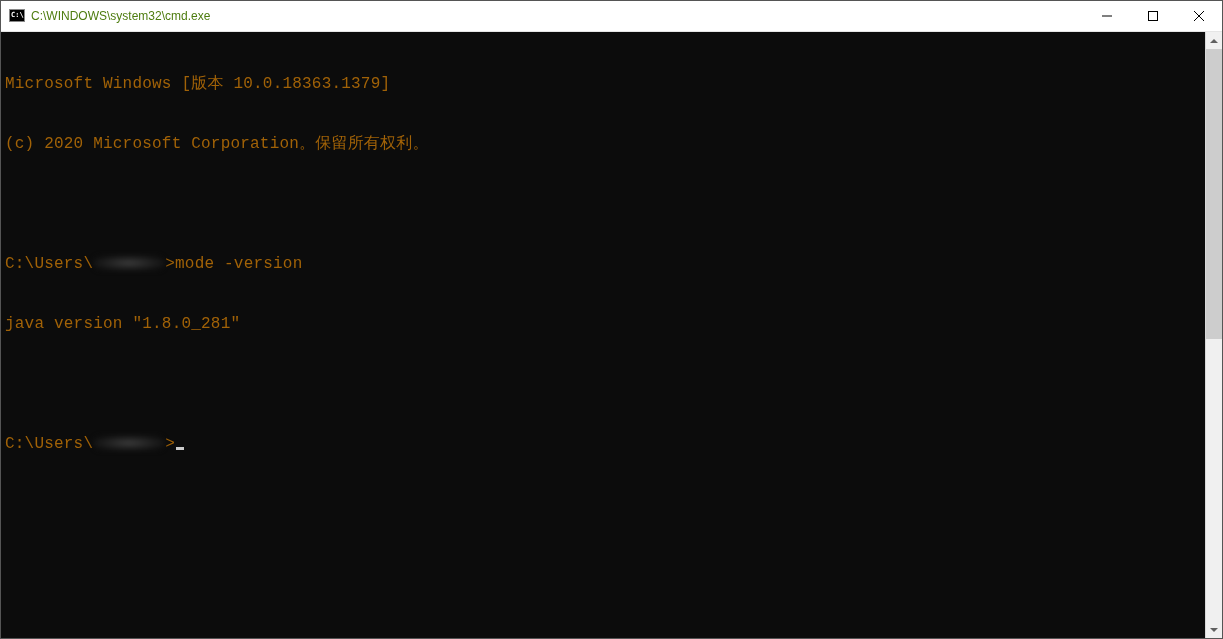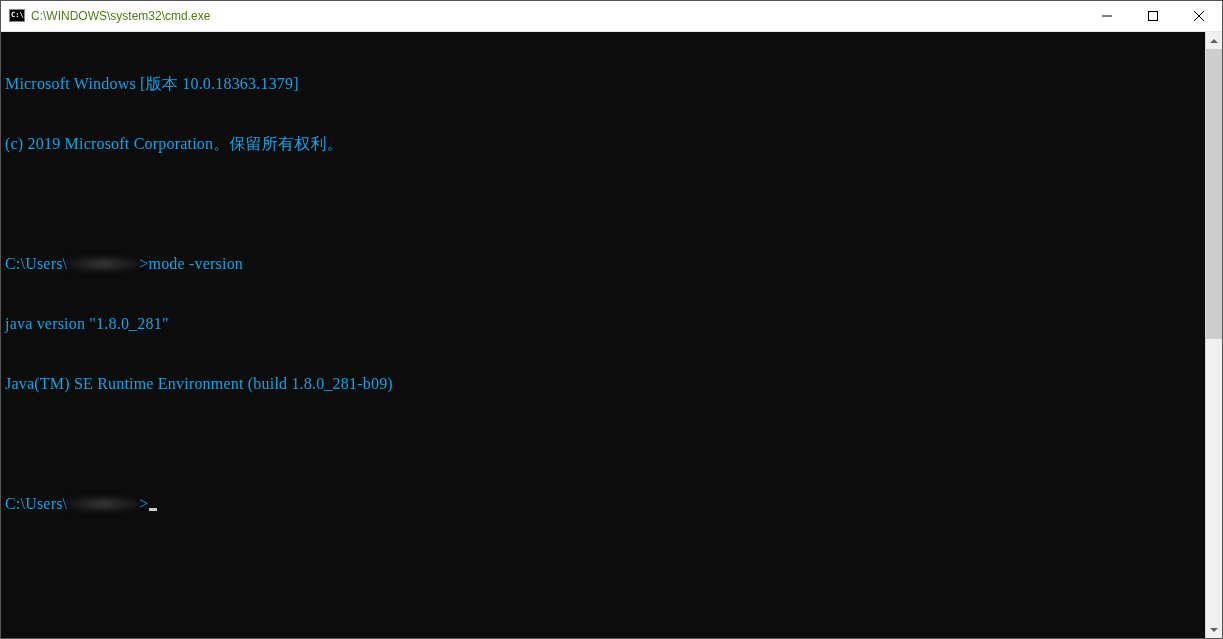--- a/index.html
+++ b/index.html
@@ -50,22 +50,22 @@
 
     .client {
       position: relative;
       width: 100%;
       height: calc(100% - 31px);
       display: flex;
     }
     .terminal {
       flex: 1;
       background: #0c0c0c;
-      color: #0ea5e9;
-      font-family: Liberation Serif, serif;
+      color: #a16207;
+      font-family: Liberation Mono, monospace;
       font-size: 16px;
       line-height: 20px;
       padding: 2px 0 0 4px;
       white-space: pre;
       overflow: hidden;
       letter-spacing: 0.2px;
     }
     .term-line { min-height: 20px; }
     .cursor {
       display: inline-block;
@@ -146,25 +146,24 @@
           <line x1="0" y1="0" x2="10" y2="10" stroke="#000" stroke-width="1"></line>
           <line x1="10" y1="0" x2="0" y2="10" stroke="#000" stroke-width="1"></line>
         </svg>
     </button>
   </div>
 </div>
 
 <div class="client">
   <div class="terminal">
     <div class="term-line">Microsoft Windows [版本 10.0.18363.1379]</div>
-    <div class="term-line">(c) 2019 Microsoft Corporation。保留所有权利。</div>
+    <div class="term-line">(c) 2020 Microsoft Corporation。保留所有权利。</div>
     <div class="term-line"></div>
     <div class="term-line"><span>C:\Users\</span><span class="redact"></span><span>&gt;</span><span>mode -version</span></div>
     <div class="term-line">java version "1.8.0_281"</div>
-    <div class="term-line">Java(TM) SE Runtime Environment (build 1.8.0_281-b09)</div>
     <div class="term-line"></div>
     <div class="term-line"><span>C:\Users\</span><span class="redact"></span><span>&gt;</span><span class="cursor"></span></div>
   </div>
 
   <div class="scrollbar">
     <div class="sb-btn up">
         <div class="sb-arrow up"></div>
       </div>
     <div class="sb-thumb"></div>
     <div class="sb-btn down">

